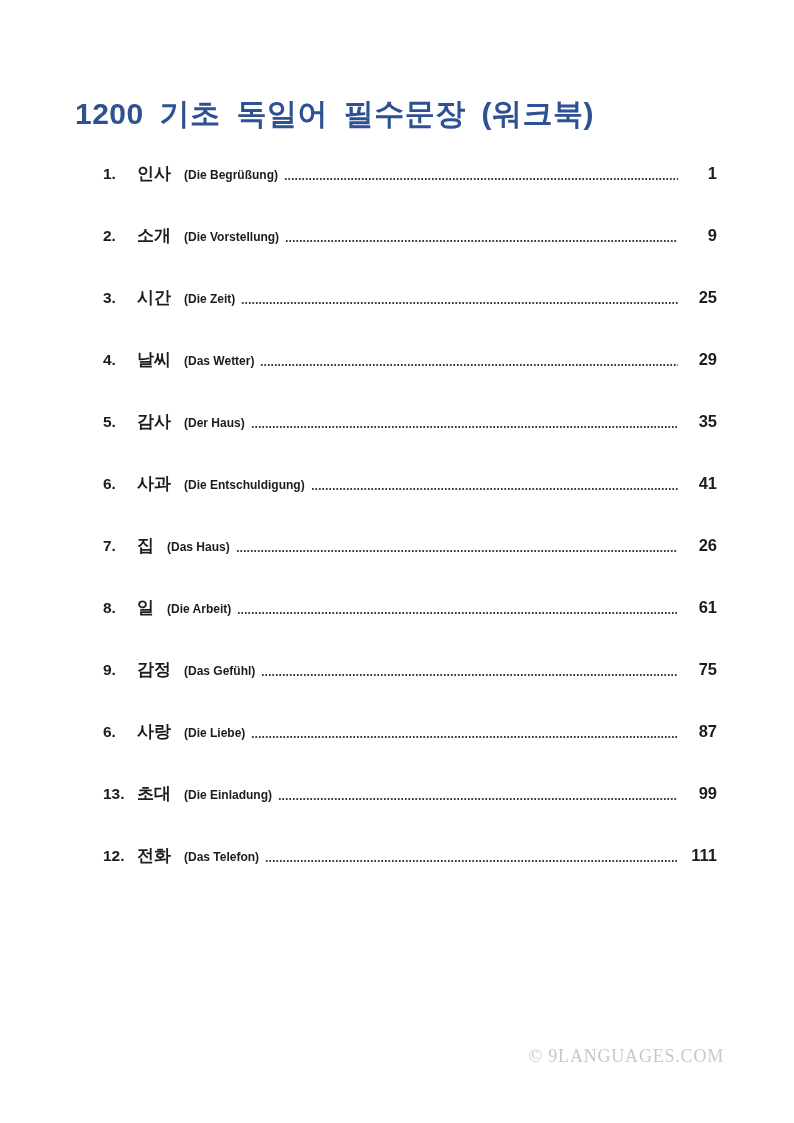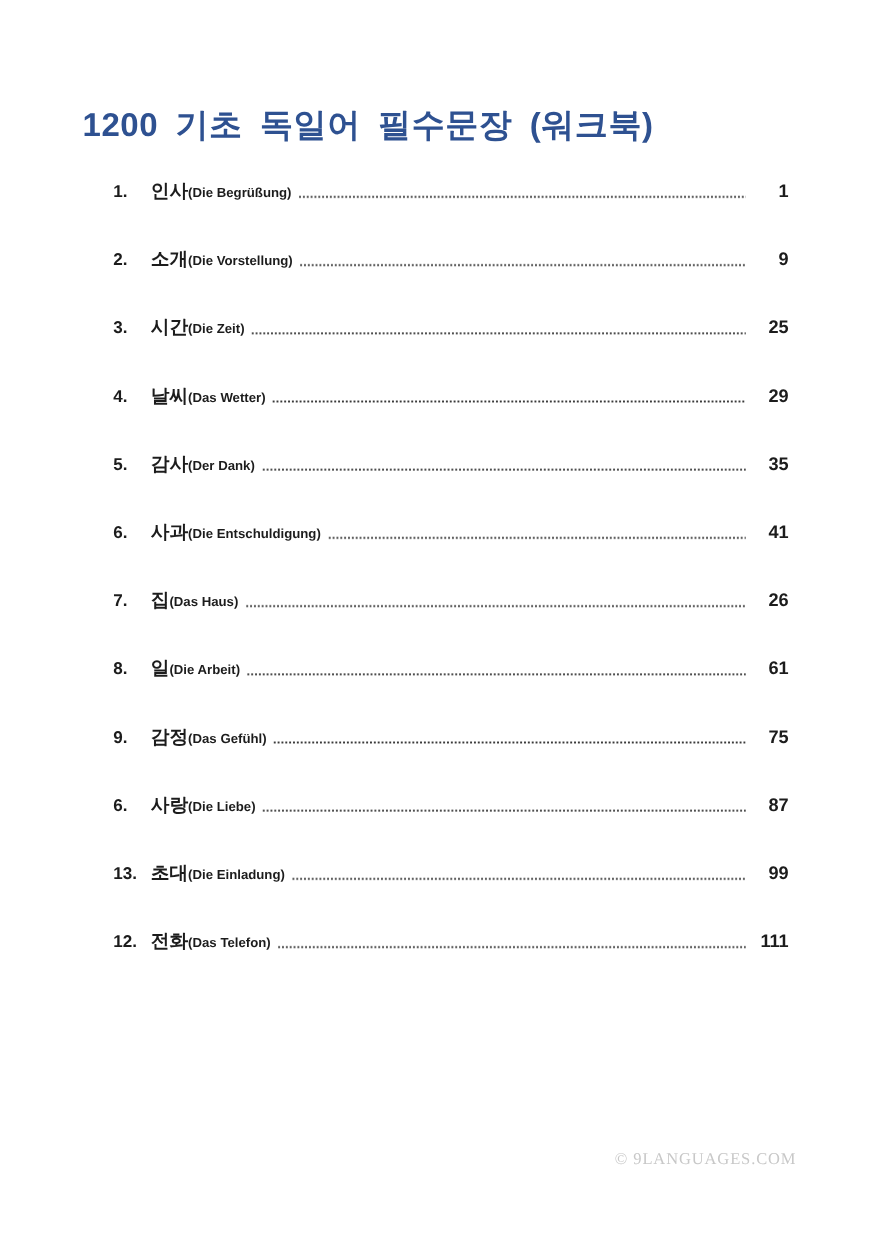--- a/index.html
+++ b/index.html
@@ -41,21 +41,21 @@
     color: #1c1c1c;
     font-size: 16.5px;
     white-space: nowrap;
   }
   .toc-num {
     flex: 0 0 34px;
     font-size: 15.5px;
   }
   .toc-kr {
     font-size: 17px;
-    margin-right: 0;
+    margin-right: 13px;
     text-align: right;
   }
   .toc-de {
     font-size: 12px;
   }
   .toc-leader {
     flex: 1 1 auto;
     align-self: flex-end;
     height: 5px;
     margin: 0 5px 5px 6px;
@@ -67,21 +67,21 @@
   .toc-page {
     flex: 0 0 34px;
     text-align: right;
     font-size: 16.5px;
   }
   .footer-credit {
     position: absolute;
     top: 1046px;
     right: 70px;
     font-family: "Liberation Serif", "DejaVu Serif", serif;
-    font-size: 15px;
+    font-size: 18px;
     letter-spacing: 0.8px;
     color: #c8c8c8;
     white-space: nowrap;
   }
 </style>
 </head>
 <body>
 
 <div class="page">
 
@@ -116,21 +116,21 @@
     <span class="toc-num">4.</span>
     <span class="toc-kr">날씨</span>
     <span class="toc-de">(Das Wetter)</span>
     <span class="toc-leader"></span>
     <span class="toc-page">29</span>
   </div>
 
   <div class="toc-row">
     <span class="toc-num">5.</span>
     <span class="toc-kr">감사</span>
-    <span class="toc-de">(Der Dank)</span>
+    <span class="toc-de">(Der Haus)</span>
     <span class="toc-leader"></span>
     <span class="toc-page">35</span>
   </div>
 
   <div class="toc-row">
     <span class="toc-num">6.</span>
     <span class="toc-kr">사과</span>
     <span class="toc-de">(Die Entschuldigung)</span>
     <span class="toc-leader"></span>
     <span class="toc-page">41</span>

